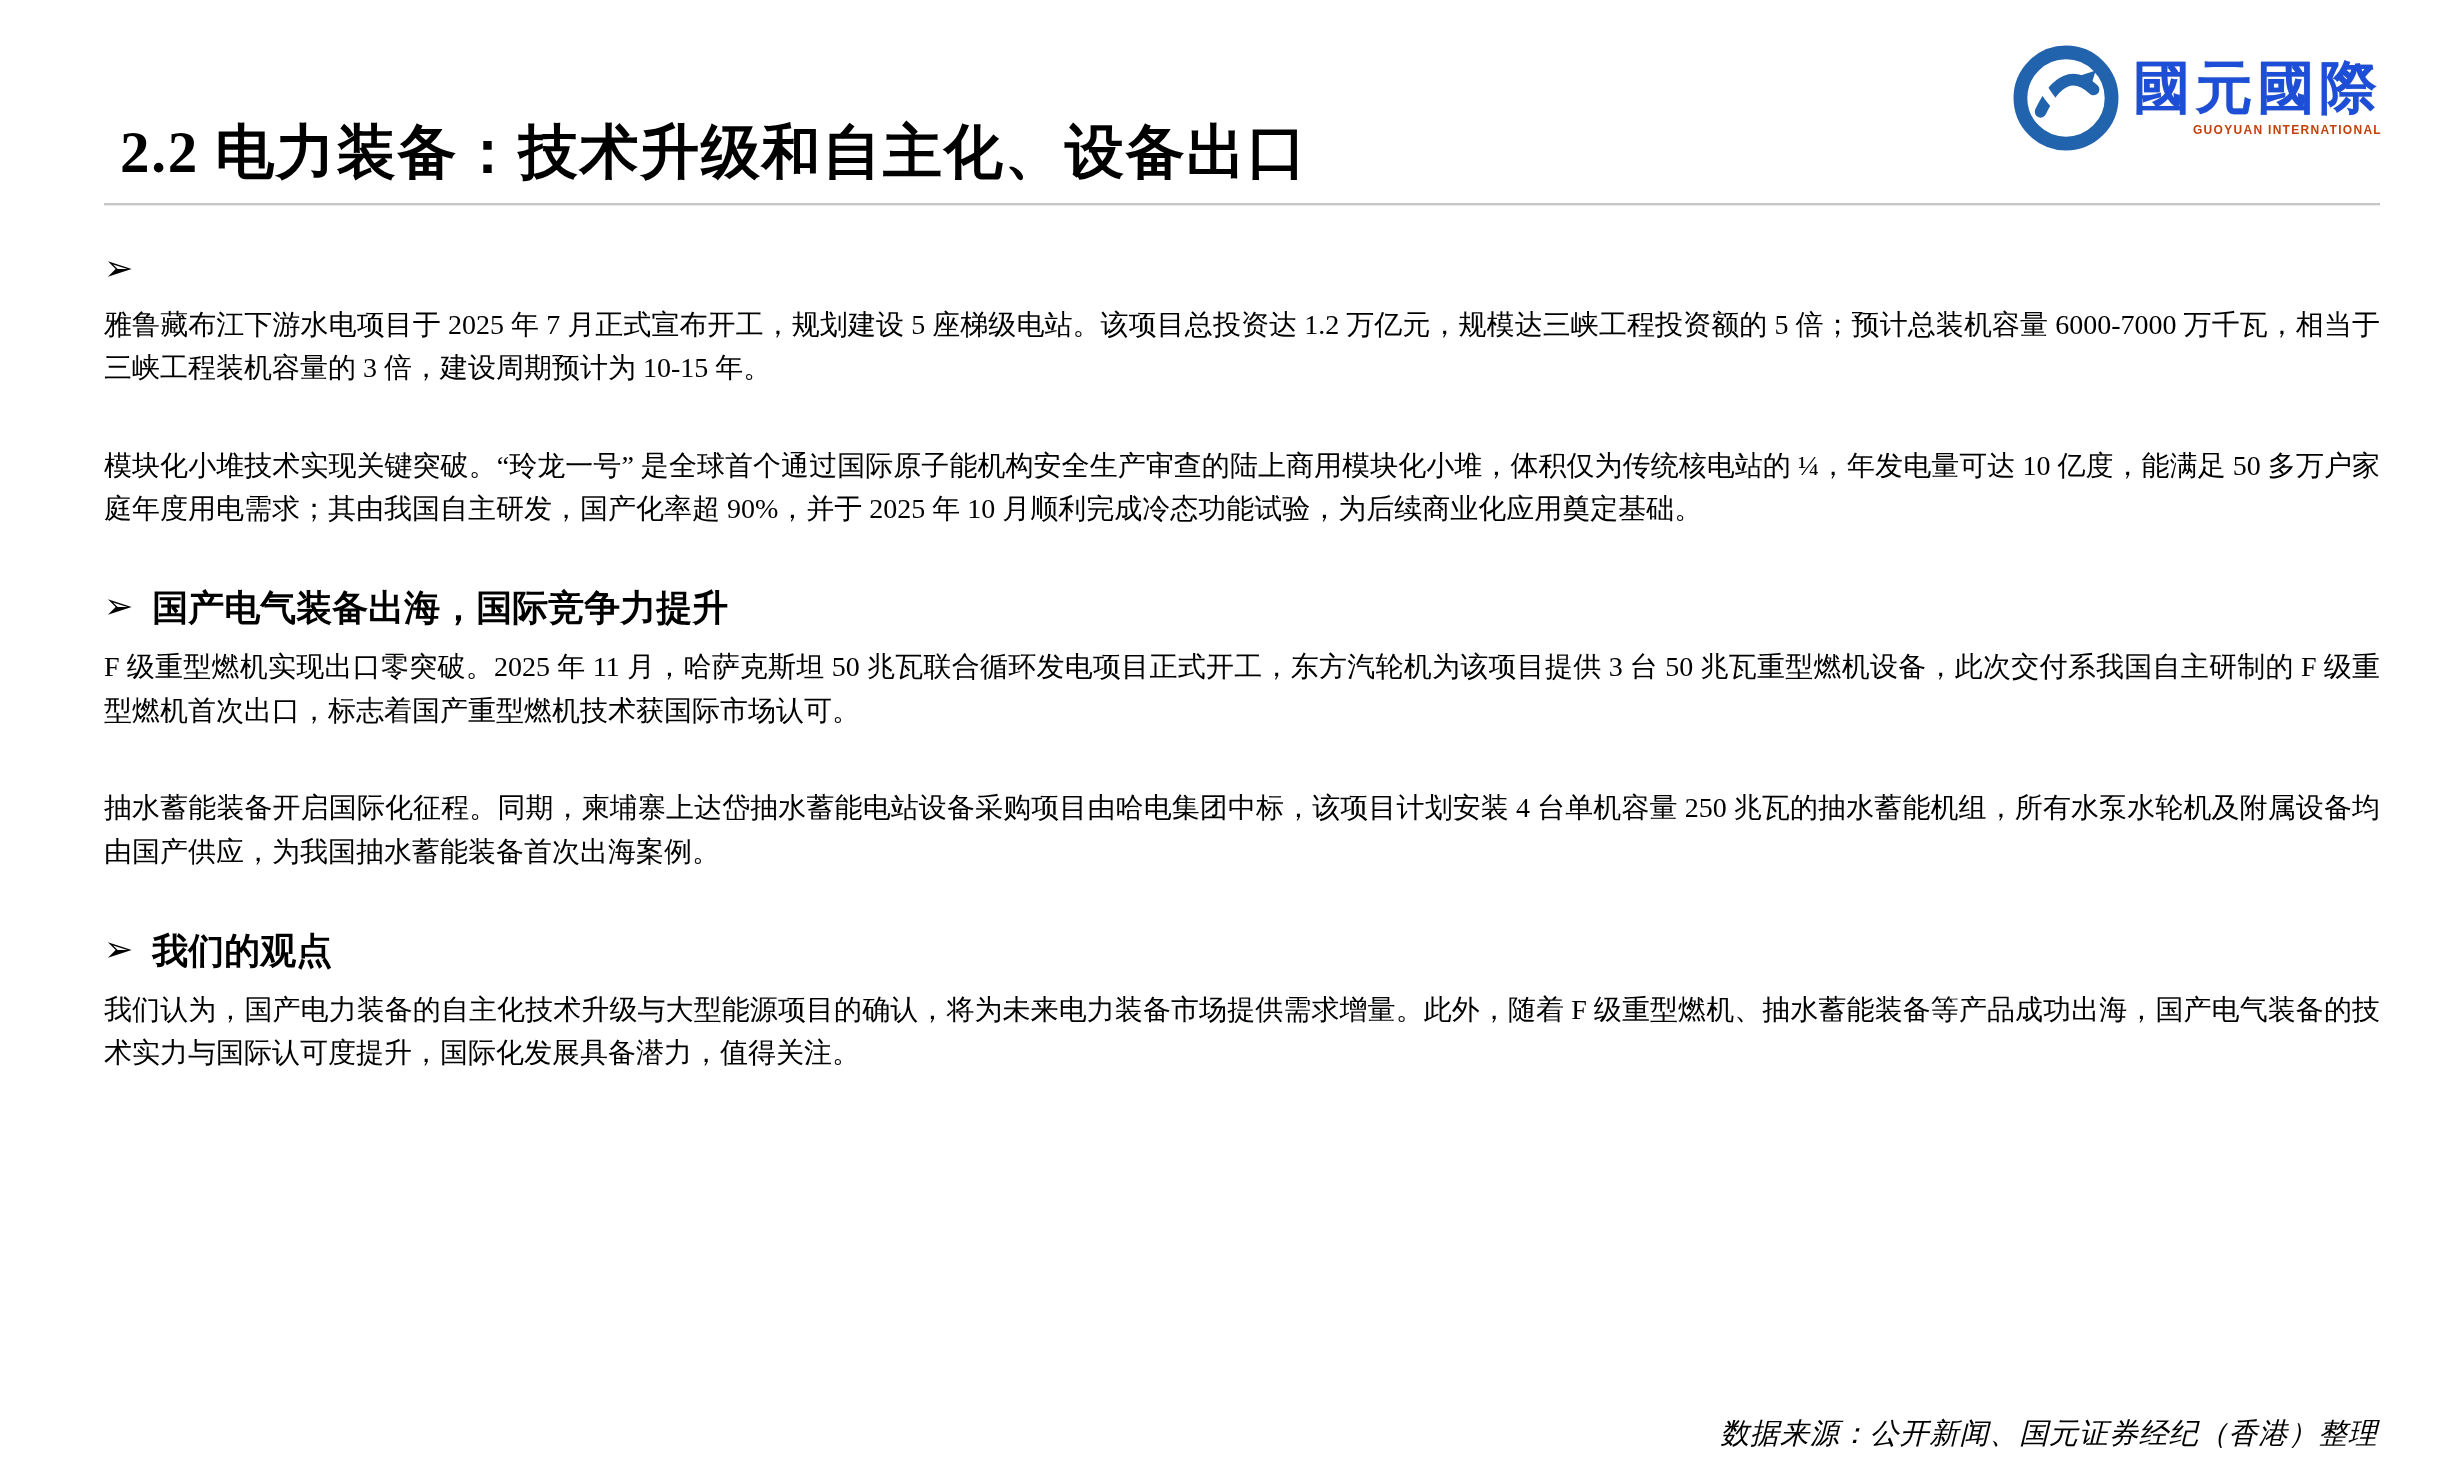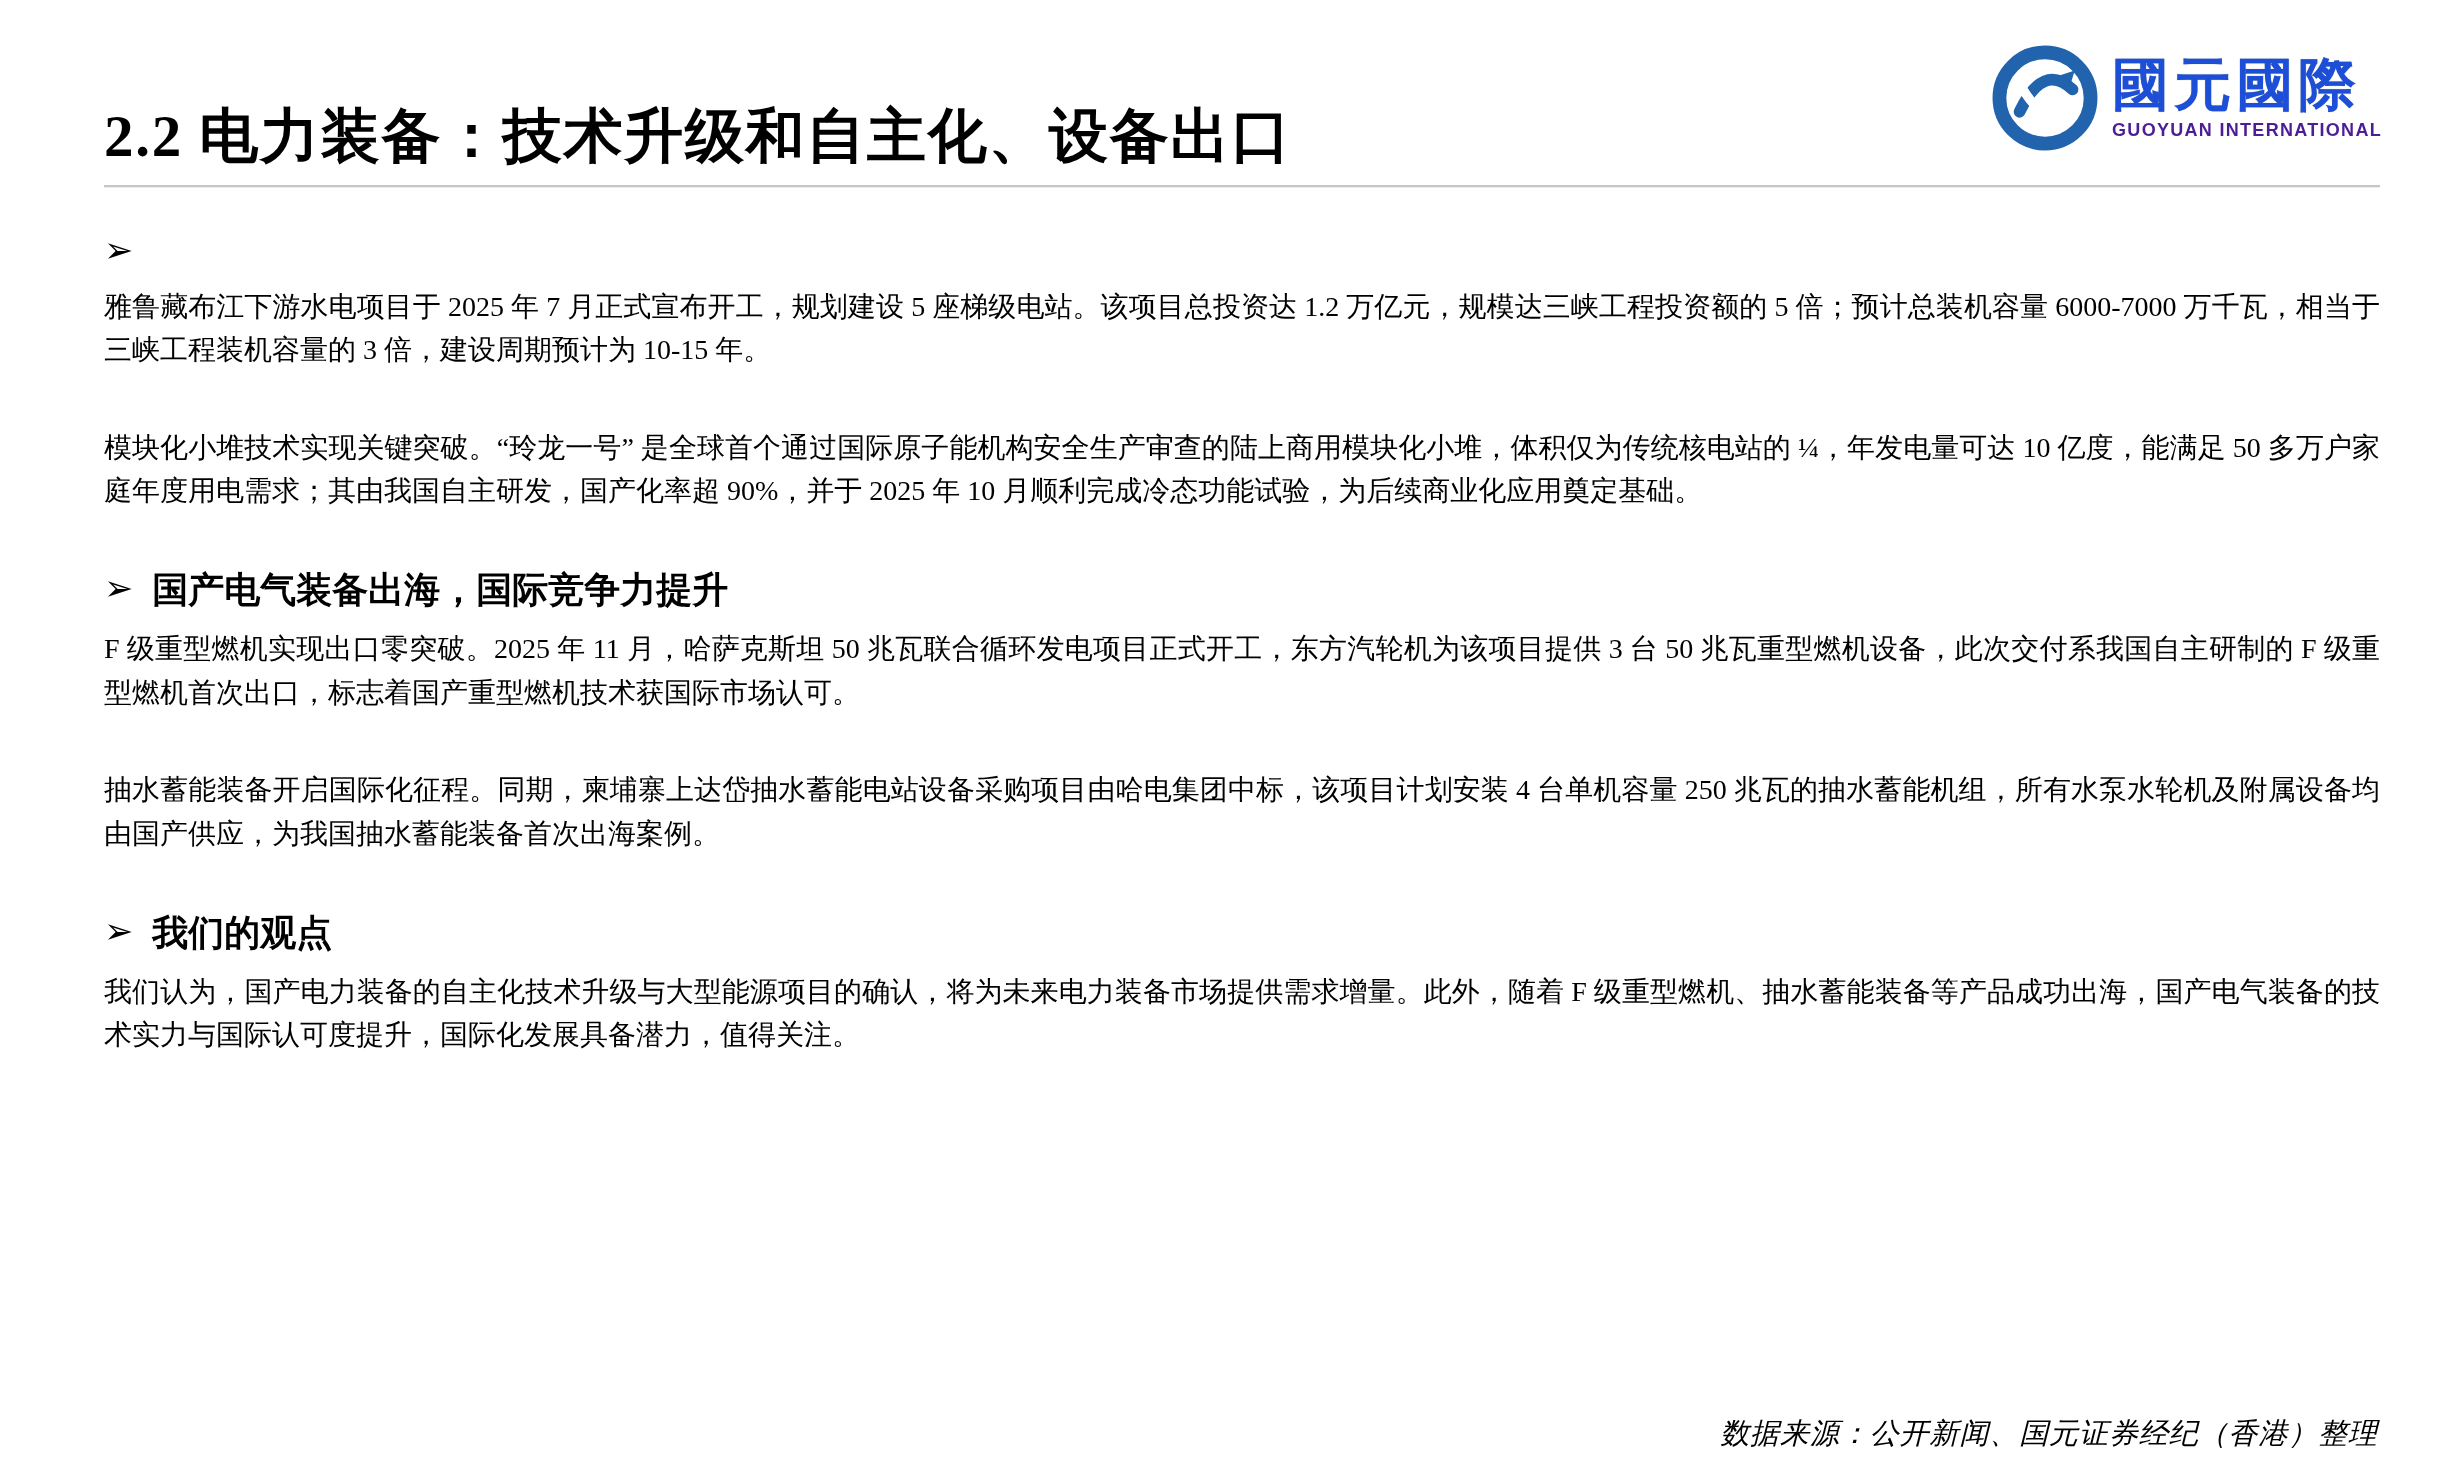--- a/index.html
+++ b/index.html
@@ -11,21 +11,21 @@
     color: #000;
   }
   .content {
     padding: 103px 82px 0 104px;
   }
   .page-title {
     font-size: 59px;
     font-weight: 700;
     letter-spacing: 1.7px;
     line-height: 1.15;
-    margin: 0;
+    margin: 16px;
   }
   .title-rule {
     border: none;
     border-top: 2.6px solid #c6c6c6;
     box-shadow: 0 0.9px 0 #e9e9e9;
     margin: 14px 0 0 0;
   }
   .section-heading {
     font-size: 36px;
     font-weight: 700;
@@ -65,23 +65,23 @@
   .logo-cn {
     font-size: 57px;
     font-weight: 700;
     color: #1d4ed8;
     letter-spacing: 5.2px;
     line-height: 1.0;
     text-shadow: 0 0 0.9px #7d8aa0;
   }
   .logo-en {
     font-family: "Liberation Sans", "DejaVu Sans", sans-serif;
-    font-size: 18px;
+    font-size: 12px;
     font-weight: 700;
-    color: #4c1d95;
+    color: #c2410c;
     letter-spacing: 1.3px;
     margin-top: 7px;
     align-self: flex-end;
   }
 </style>
 </head>
 <body>
 
 <div class="logo">
   <svg class="logo-mark" viewBox="0 0 100 100" aria-hidden="true">

